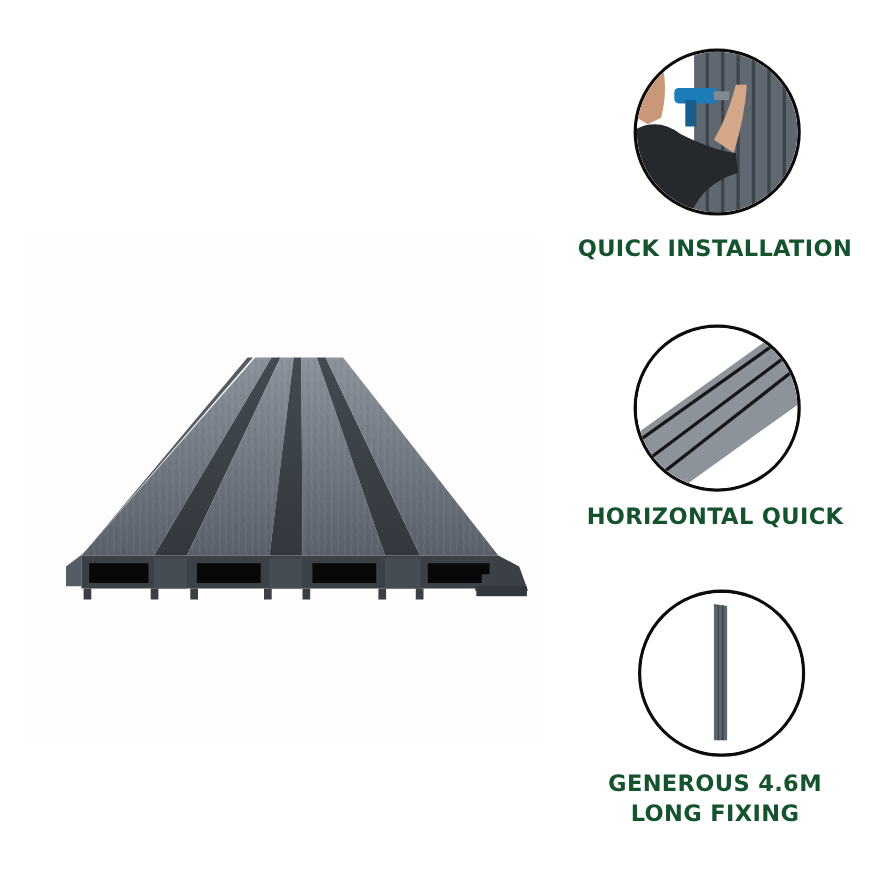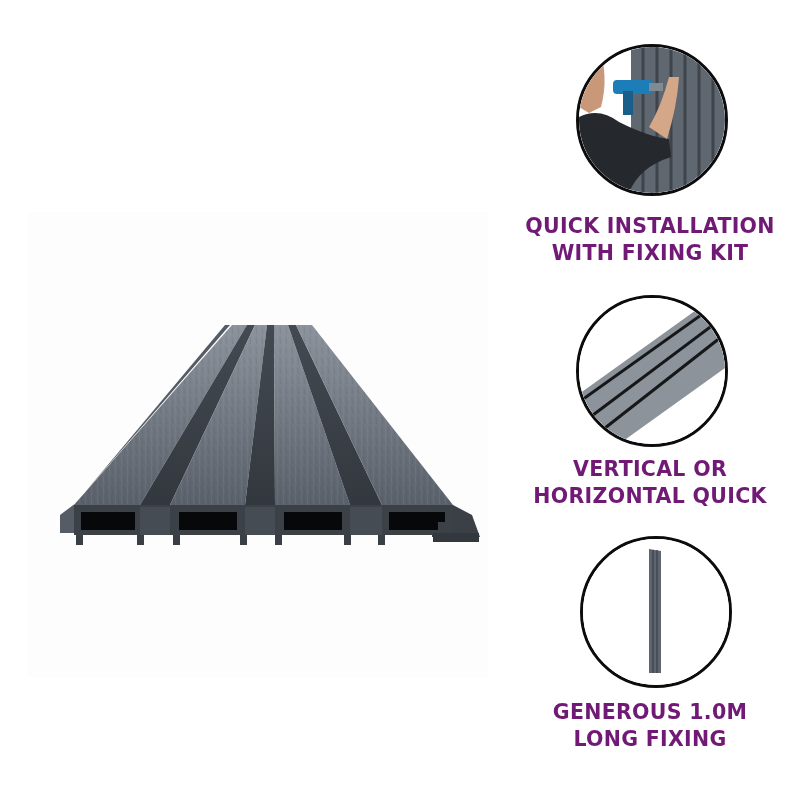--- a/index.html
+++ b/index.html
@@ -13,21 +13,21 @@
     }
     .product-image { position: absolute; left: 60px; top: 315px; width: 430px; height: 245px; }
     .circle {
       position: absolute; width: 146px; height: 146px; border-radius: 50%;
       border: 3px solid #0c0c0c; overflow: hidden; background: #ffffff;
     }
     .circle svg { width: 100%; height: 100%; display: block; }
     .caption {
       position: absolute; left: 0; width: 300px; text-align: center;
       font-family: "DejaVu Sans", sans-serif; font-weight: bold; font-size: 20.5px;
-      line-height: 27px; color: #701a75; letter-spacing: 0.3px;
+      line-height: 27px; color: #14532d; letter-spacing: 0.3px;
     }
     .caption span { display: block; white-space: nowrap; }
   </style>
 </head>
 <body>
 
 <div class="product-backdrop"></div>
 
 <div class="product-image">
   <svg viewBox="0 0 430 245" width="430" height="245">
@@ -104,43 +104,41 @@
     <path d="M0 70 Q20 60 40 75 Q70 90 90 92 L92 110 Q60 120 50 146 L0 146 Z" fill="#25282c"></path>
     <path d="M20 0 Q30 30 22 60 L10 66 L0 60 L0 0 Z" fill="#c89878"></path>
     <path d="M70 80 Q82 60 90 30 L100 30 Q98 60 88 92 Z" fill="#d5a789"></path>
     <rect x="34" y="33" width="40" height="14" rx="4" fill="#1d7db8"></rect>
     <rect x="70" y="36" width="14" height="8" fill="#7f8a93"></rect>
     <rect x="44" y="44" width="10" height="24" fill="#1a5f8c"></rect>
   </svg>
 </div>
 <div class="caption" style="left:500px; top:213px;">
   <span>QUICK INSTALLATION</span>
-  <span>WITH FIXING KIT</span>
 </div>
 
 <div class="circle" style="left:576px; top:295px;">
   <svg viewBox="0 0 146 146">
     <rect width="146" height="146" fill="#ffffff"></rect>
     <polygon points="0,96 120,10 160,10 160,60 40,146 0,146" fill="#8d939b"></polygon>
     <g stroke="#151719" stroke-width="3">
       <line x1="0" y1="104" x2="146" y2="0"></line>
       <line x1="10" y1="120" x2="146" y2="18"></line>
       <line x1="26" y1="130" x2="146" y2="36"></line>
     </g>
   </svg>
 </div>
 <div class="caption" style="left:500px; top:456px;">
-  <span>VERTICAL OR</span>
   <span>HORIZONTAL QUICK</span>
 </div>
 
 <div class="circle" style="left:580px; top:536px;">
   <svg viewBox="0 0 146 146">
     <rect width="146" height="146" fill="#ffffff"></rect>
     <polygon points="66,10 78,12 78,134 66,134" fill="#5d6570"></polygon>
     <line x1="70" y1="11" x2="70" y2="134" stroke="#3b4148" stroke-width="1.2"></line>
     <line x1="74" y1="11" x2="74" y2="134" stroke="#3b4148" stroke-width="1.2"></line>
   </svg>
 </div>
 <div class="caption" style="left:500px; top:699px;">
-  <span>GENEROUS 1.0M</span>
+  <span>GENEROUS 4.6M</span>
   <span>LONG FIXING</span>
 </div>
 
 </body></html>

